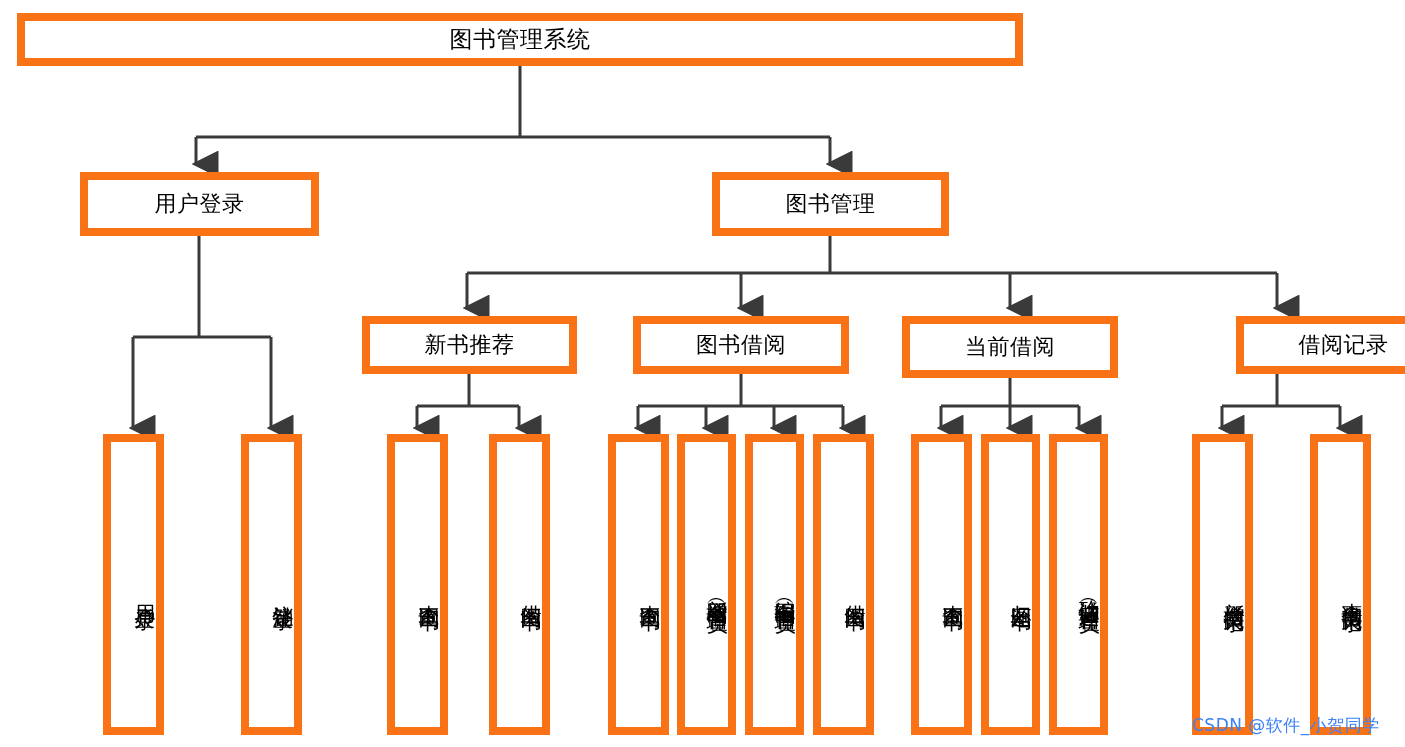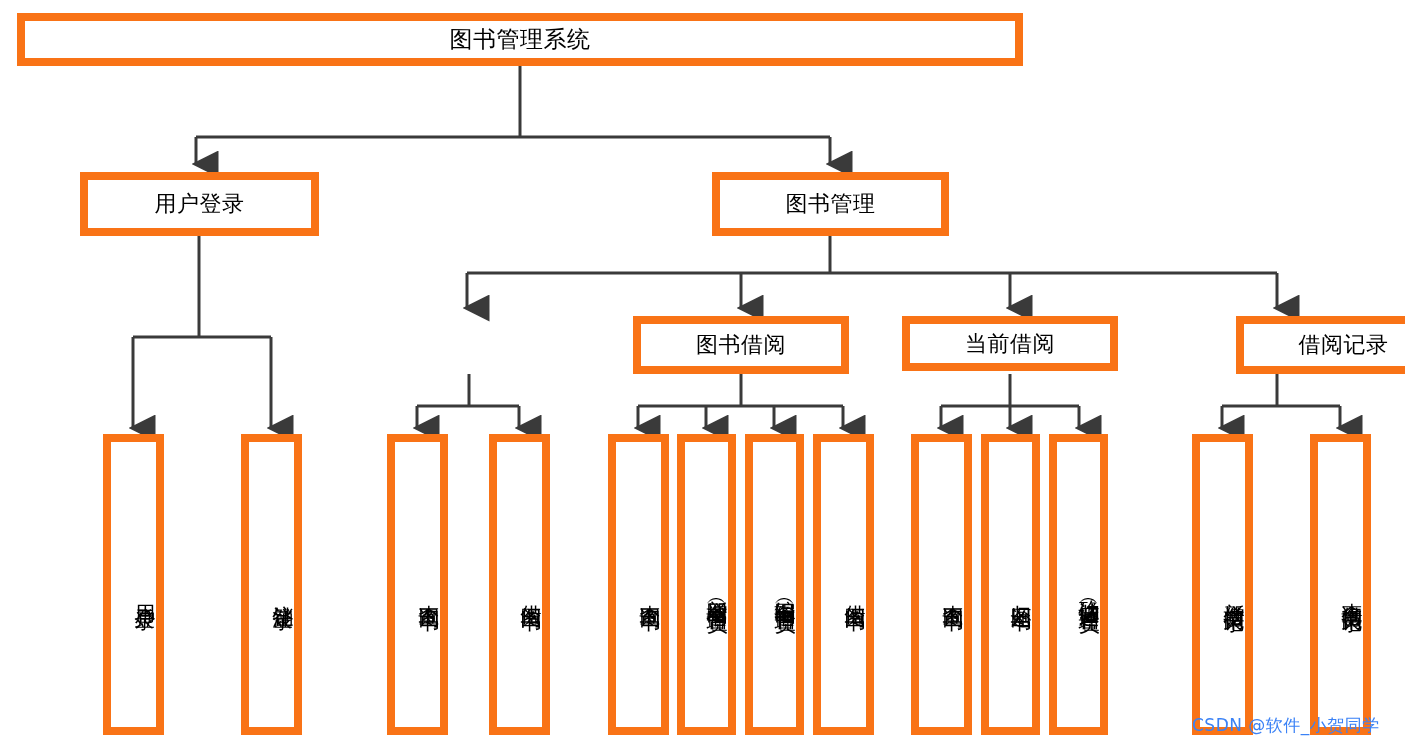--- a/index.html
+++ b/index.html
@@ -127,24 +127,27 @@
     <span>图书管理系统</span>
   </div>
 
   <div class="node horiz" style="left:80px; top:172px; width:239px; height:64px;">
     <span>用户登录</span>
   </div>
   <div class="node horiz" style="left:712px; top:172px; width:237px; height:64px;">
     <span>图书管理</span>
   </div>
 
+  <div class="node horiz" style="left:362px; top:316px; width:215px; height:58px;">
+    <span>新书推荐</span>
+  </div>
   <div class="node horiz" style="left:633px; top:316px; width:216px; height:58px;align-items:center;">
     <span>图书借阅</span>
   </div>
-  <div class="node horiz" style="left:902px; top:316px; width:216px; height:55px;">
+  <div class="node horiz" style="left:902px; top:316px; width:216px; height:62px;">
     <span>当前借阅</span>
   </div>
   <div class="node horiz" style="left:1236px; top:316px; width:215px; height:58px;">
     <span>借阅记录</span>
   </div>
 
   <div class="node vert" style="left:103px; top:434px; width:61px; height:301px;">
     <span class="vlabel">用户登录</span>
   </div>
   <div class="node vert" style="left:241px; top:434px; width:61px; height:301px;">

